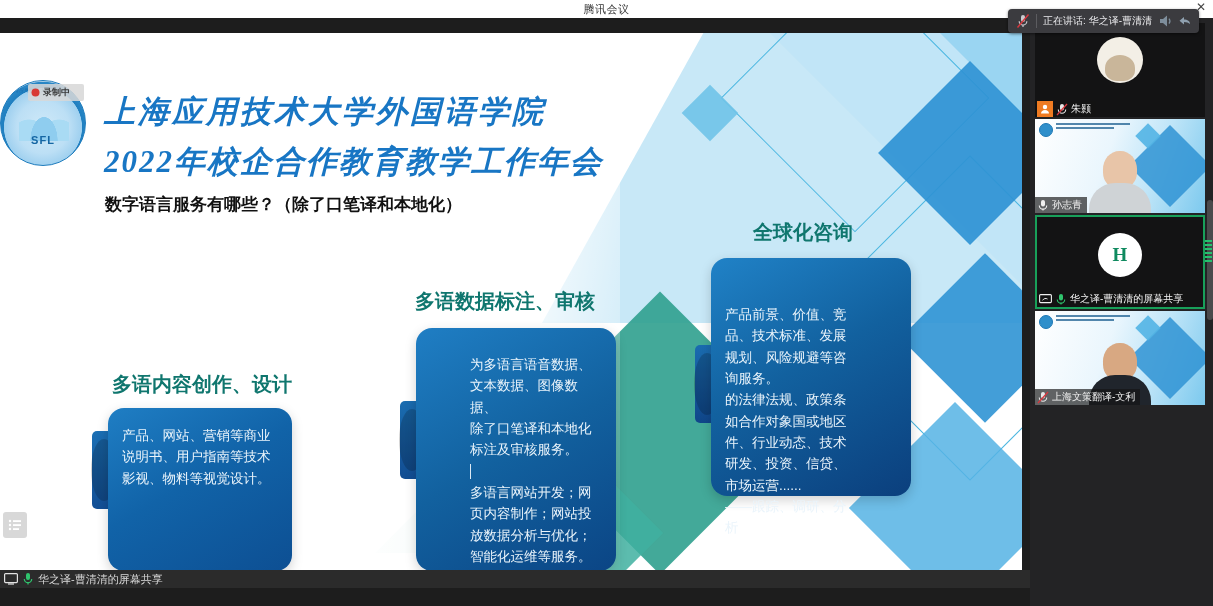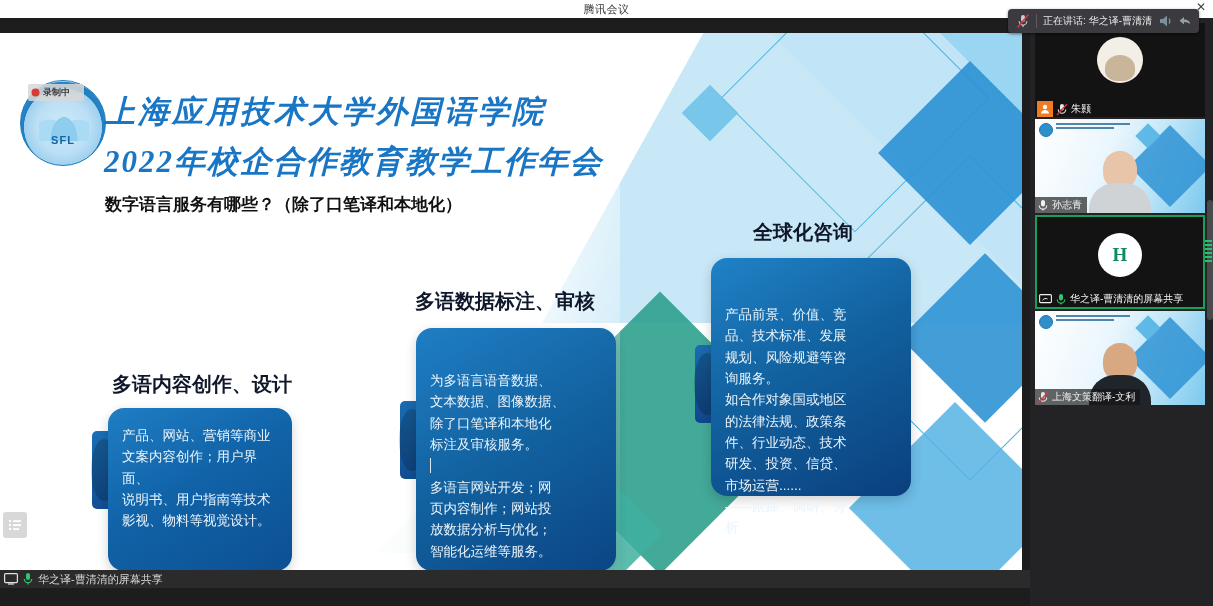--- a/index.html
+++ b/index.html
@@ -65,21 +65,21 @@
   }
   .bg-teal {
     position: absolute; transform: rotate(45deg);
   }
   .bg-white-wedge {
     position: absolute; background: #ffffff;
   }
 
   
   .logo {
-    position: absolute; left: 20px; top: 47px; width: 86px; height: 86px;
+    position: absolute; left: 0; top: 47px; width: 86px; height: 86px;
     border-radius: 50%;
     background: radial-gradient(circle at 50% 55%, #cfe9f8 0%, #bcdff5 42%, #9fd0ef 62%, #1f7fc0 63%, #2a87c6 72%, #ffffff 74%, #1f7fc0 77%, #d6ecfa 80%);
     border: 1px solid #1e7cbd;
     overflow: hidden;
   }
   .logo .petals {
     position: absolute; left: 18px; top: 16px; width: 50px; height: 44px;
     background:
       radial-gradient(ellipse at 50% 100%, #8fcdef 0 38%, transparent 39%),
       radial-gradient(ellipse at 20% 100%, #a9dbf4 0 34%, transparent 35%),
@@ -109,21 +109,21 @@
     font-size: 31px; font-weight: bold; color: #1876c4;
     font-family: "Liberation Serif", "DejaVu Serif", serif;
     font-style: italic; letter-spacing: 2px;
   }
   .slide-sub {
     position: absolute; left: 105px; top: 160px;
     font-size: 17px; font-weight: bold; color: #111;
   }
 
   
-  .col-head { position: absolute; font-size: 20px; font-weight: bold; color: #0f172a; }
+  .col-head { position: absolute; font-size: 20px; font-weight: bold; color: #0f766e; }
   .col-head.h1 { left: 112px; top: 338px; }
   .col-head.h2 { left: 415px; top: 255px; }
   .col-head.h3 { left: 753px; top: 186px; }
 
   
   .card {
     position: absolute; border-radius: 16px; color: #eaf4fb;
     padding: 0 14px; line-height: 1.58;
     box-shadow: 0 4px 12px rgba(0,0,0,.18);
   }
@@ -139,21 +139,21 @@
   }
 
   .card1 { left: 108px; top: 375px; width: 184px; height: 163px;
     background: linear-gradient(150deg, #1f7ec4 0%, #1163a8 45%, #0d4f93 100%); }
   .card1 .body { padding-top: 17px; }
   .notch1 { left: 92px; top: 398px;
     background: linear-gradient(180deg, #1b6fb4, #134f95); }
 
   .card2 { left: 416px; top: 295px; width: 200px; height: 243px;
     background: linear-gradient(150deg, #1f7ec4 0%, #12619f 50%, #0b4585 100%); }
-  .card2 .body { padding-top: 42px; }
+  .card2 .body { padding-top: 26px; margin-left: 40px; }
   .notch2 { left: 400px; top: 368px;
     background: linear-gradient(180deg, #1a6cb0, #124d92); }
 
   .card3 { left: 711px; top: 225px; width: 200px; height: 238px;
     background: linear-gradient(150deg, #2082c7 0%, #12619f 45%, #0b3f7d 100%); }
   .card3 .body { padding-top: 46px; }
   .notch3 { left: 695px; top: 312px;
     background: linear-gradient(180deg, #1a6cb0, #10468a); }
 
   .caret {
@@ -325,21 +325,20 @@
 
       <div class="slide-title1">上海应用技术大学外国语学院</div>
       <div class="slide-title2">2022年校企合作教育教学工作年会</div>
       <div class="slide-sub">数字语言服务有哪些？（除了口笔译和本地化）</div>
 
       <div class="col-head h1">多语内容创作、设计</div>
       <div class="tab-notch notch1"></div>
       <div class="card card1">
         <div class="body">
           <p>产品、网站、营销等商业</p>
-          <p>文案内容创作；用户界面、</p>
           <p>说明书、用户指南等技术</p>
           <p>影视、物料等视觉设计。</p>
         </div>
       </div>
 
       <div class="col-head h2">多语数据标注、审核</div>
       <div class="tab-notch notch2"></div>
       <div class="card card2">
         <div class="body">
           <p>为多语言语音数据、</p>
@@ -355,22 +354,22 @@
       </div>
 
       <div class="col-head h3">全球化咨询</div>
       <div class="tab-notch notch3"></div>
       <div class="card card3">
         <div class="body">
           <p>产品前景、价值、竞</p>
           <p>品、技术标准、发展</p>
           <p>规划、风险规避等咨</p>
           <p>询服务。</p>
+          <p>的法律法规、政策条</p>
           <p>如合作对象国或地区</p>
-          <p>的法律法规、政策条</p>
           <p>件、行业动态、技术</p>
           <p>研发、投资、信贷、</p>
           <p>市场运营......</p>
           <p>——跟踪、调研、分</p>
           <p>析</p>
         </div>
       </div>
     </div>
 
     <div class="edge-list-btn">

